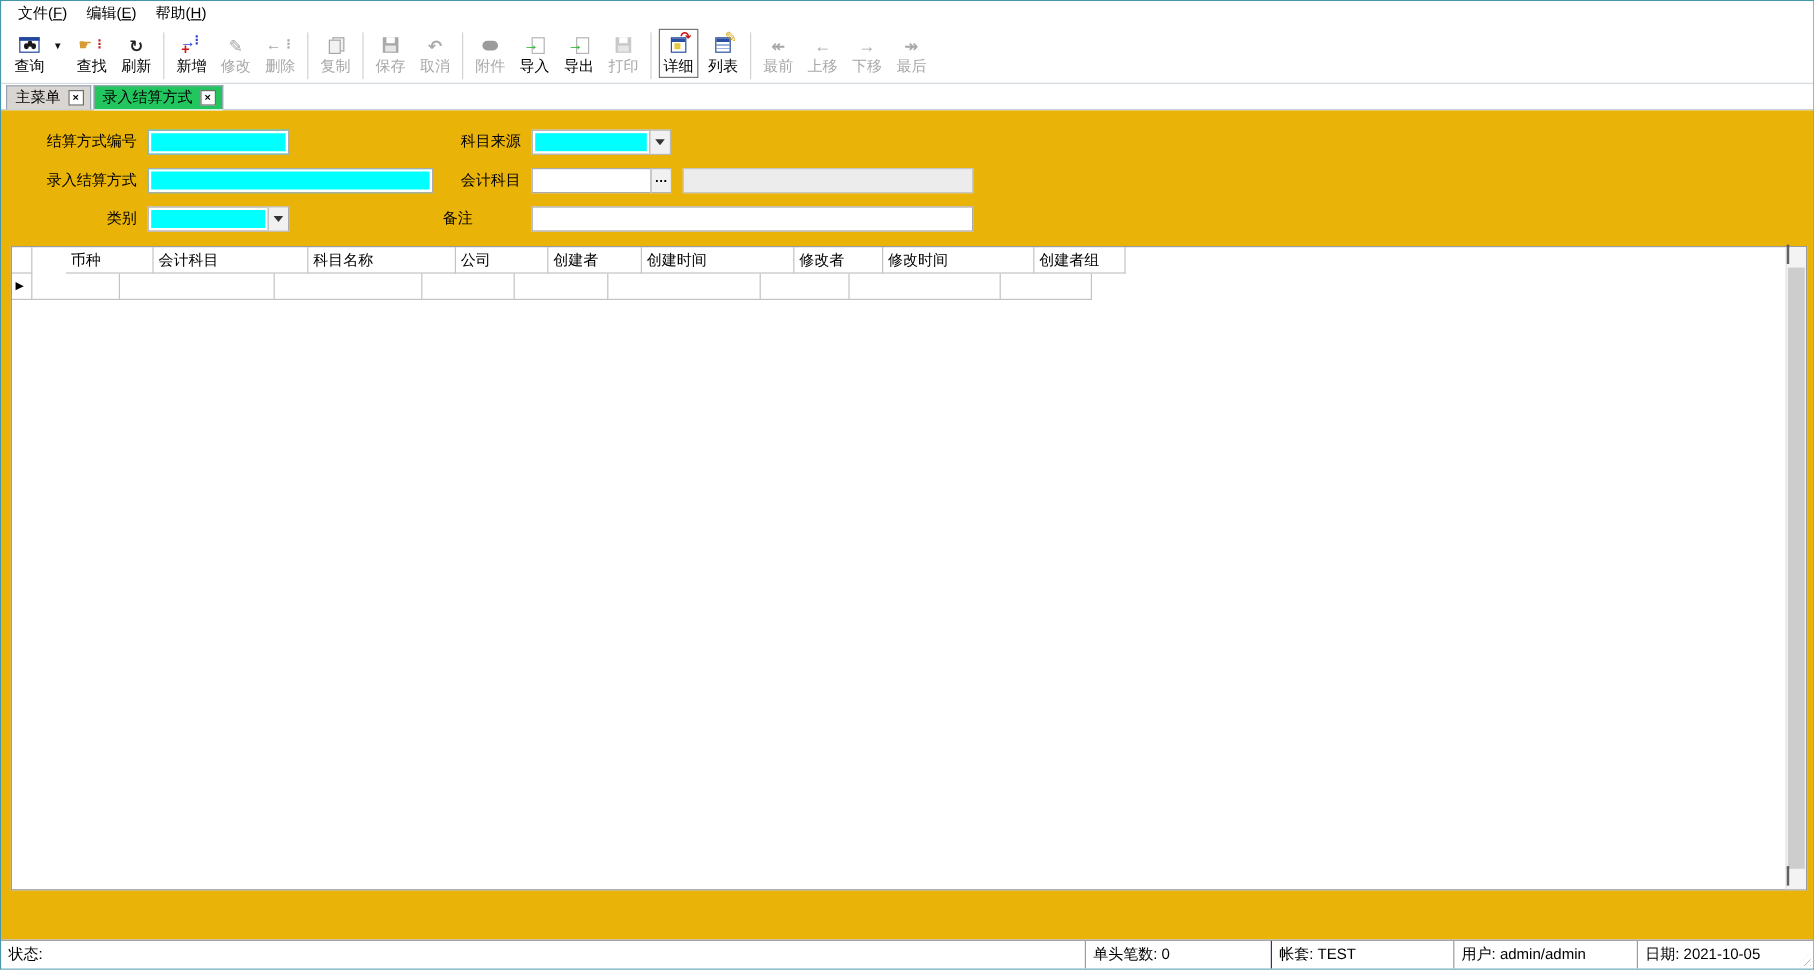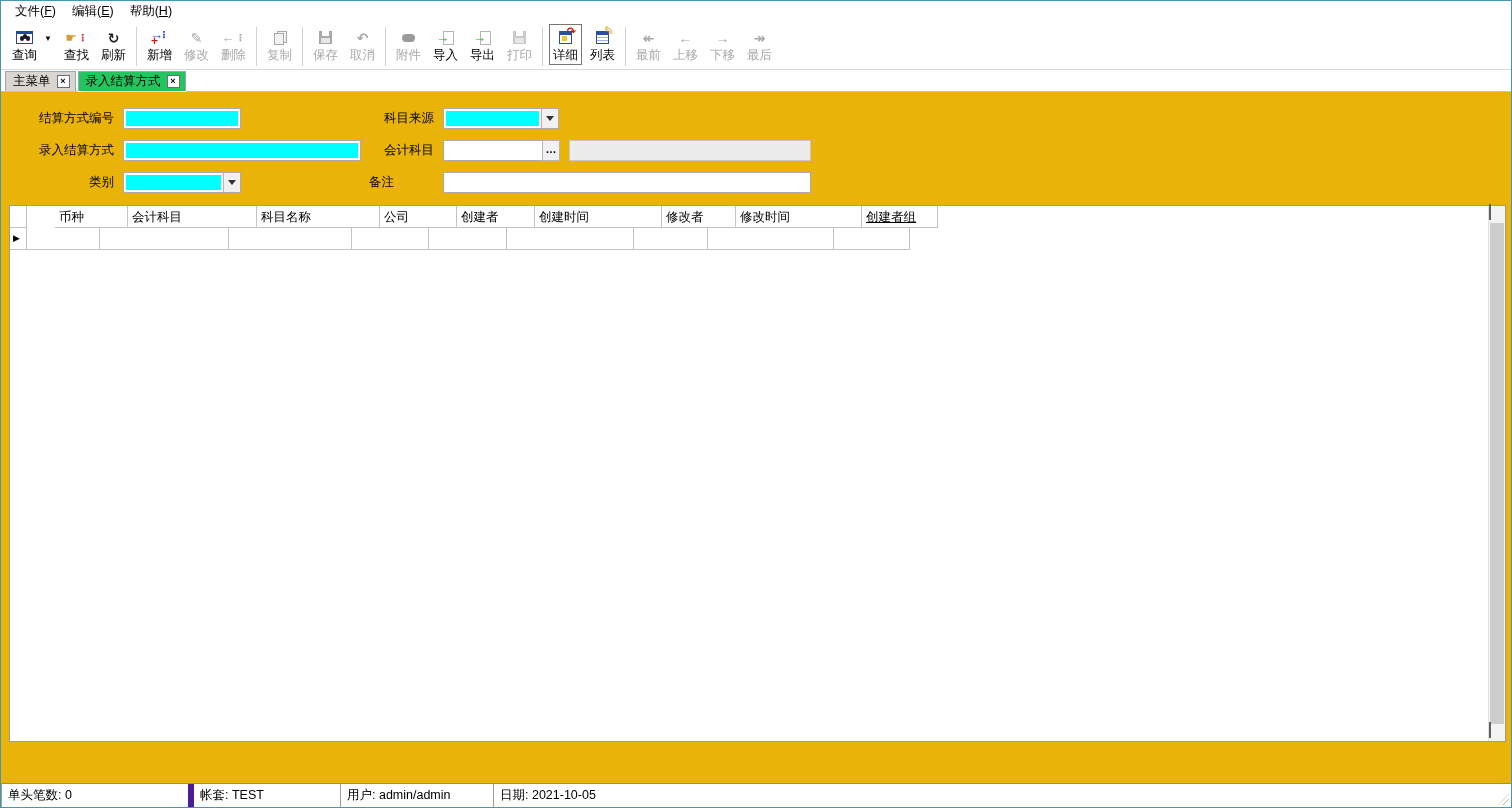--- a/index.html
+++ b/index.html
@@ -105,21 +105,21 @@
   .vs-btn.up { top:0; } .vs-btn.down { bottom:0; }
   .chev { width:7px; height:7px; border-left:2px solid #606060; border-top:2px solid #606060; margin:6px auto 0; }
   .chev.u { transform:rotate(45deg); } .chev.d { transform:rotate(225deg); margin-top:3px; }
   .vthumb { position:absolute; left:1px; right:1px; top:17px; bottom:17px; background:#cdcdcd; }
 
   
   .statusbar { height:24px; flex:0 0 auto; border-top:1px solid #8e8e8e; display:flex; background:#fff; position:relative; }
   .sb-panel { line-height:22px; padding-left:6px; font-size:12.5px; white-space:nowrap; overflow:hidden; }
   .sb-p1 { flex:1 1 auto; }
   .sb-p2 { flex:0 0 155px; border-left:1px solid #9e9e9e; }
-  .sb-p3 { flex:0 0 152px; border-left:6px solid #4c1d95;margin-left:32px; }
+  .sb-p3 { flex:0 0 152px; border-left:1px solid #4c1d95; }
   .sb-p4 { flex:0 0 153px; border-left:1px solid #9e9e9e; }
   .sb-p5 { flex:0 0 147px; border-left:1px solid #9e9e9e; }
   .grip { position:absolute; right:2px; bottom:2px; width:11px; height:11px;
     background:repeating-linear-gradient(135deg, rgba(0,0,0,0) 0 3px, #b0b0b0 3px 4px);
     clip-path:polygon(100% 0, 100% 100%, 0 100%); }
 </style>
 </head>
 <body>
 
 <div class="app">
@@ -322,21 +322,21 @@
       <div class="grid-head">
         <span class="gcell sel" style="width:17px;"></span>
       <span class="gcell" style="width: 73px; margin-left: 28px;">币种</span>
           <span class="gcell" style="width: 129px;">会计科目</span>
           <span class="gcell" style="width: 123px;">科目名称</span>
           <span class="gcell" style="width: 77px;">公司</span>
           <span class="gcell" style="width: 78px;">创建者</span>
           <span class="gcell" style="width: 127px;">创建时间</span>
           <span class="gcell" style="width: 74px;">修改者</span>
           <span class="gcell" style="width: 126px;">修改时间</span>
-          <span class="gcell" style="width: 76px; text-decoration: underline;">创建者组</span>
+          <span class="gcell" style="width: 76px;">创建者组</span>
         </div>
       <div class="grid-row">
         <span class="gcell sel" style="width:17px;">▶</span>
       <span class="gcell" style="width: 73px;"></span>
           <span class="gcell" style="width: 129px;"></span>
           <span class="gcell" style="width: 123px;"></span>
           <span class="gcell" style="width: 77px;"></span>
           <span class="gcell" style="width: 78px;"></span>
           <span class="gcell" style="width: 127px;"></span>
           <span class="gcell" style="width: 74px;"></span>
@@ -345,20 +345,21 @@
         </div>
       <div class="vscroll">
         <span class="vs-btn up"><span class="chev u"></span></span>
         <span class="vthumb"></span>
         <span class="vs-btn down"><span class="chev d"></span></span>
       </div>
     </div>
   </div>
 
   <div class="statusbar">
+    <span class="sb-panel sb-p1">状态:</span>
       <span class="sb-panel sb-p2">单头笔数: 0</span>
       <span class="sb-panel sb-p3">帐套: TEST</span>
       <span class="sb-panel sb-p4">用户: admin/admin</span>
       <span class="sb-panel sb-p5">日期: 2021-10-05</span>
       <span class="grip"></span>
   </div>
 
 </div>
 
 </body></html>

